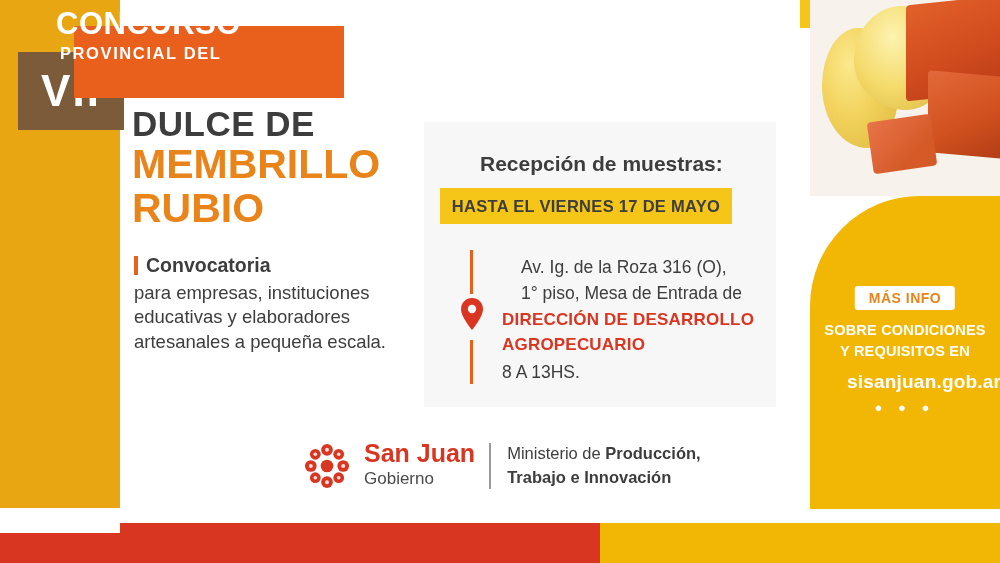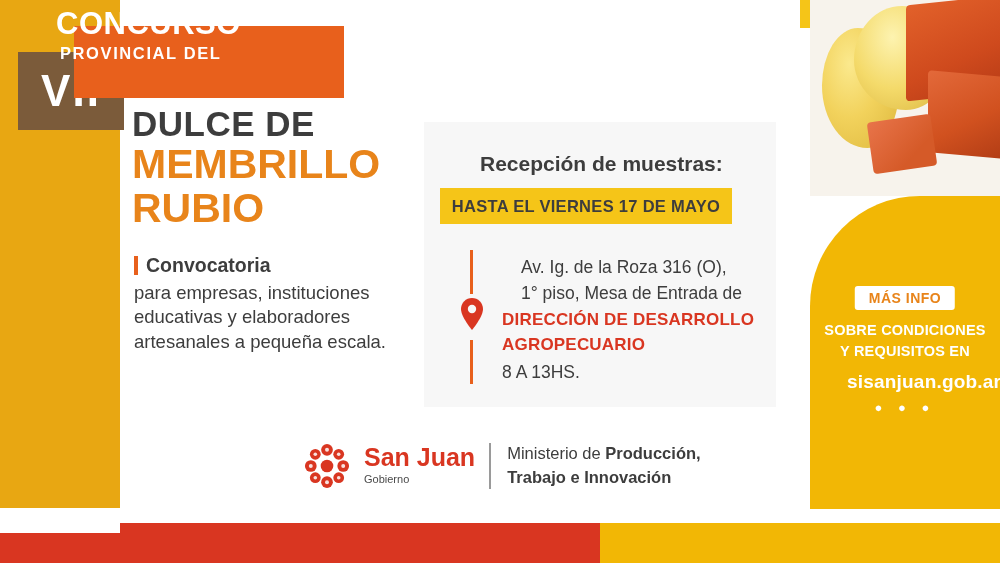--- a/index.html
+++ b/index.html
@@ -353,21 +353,21 @@
     margin-right: 14px;
   }
   .sj-name {
     color: #d93621;
     font-size: 25px;
     font-weight: bold;
     line-height: 1;
   }
   .sj-gob {
     color: #4a4a4a;
-    font-size: 11px;
+    font-size: 17px;
     line-height: 1.3;
     margin-top: 2px;
   }
   .divider-v {
     width: 2px;
     height: 46px;
     background: #9a9a9a;
     margin-right: 16px;
   }
   .min-text {

